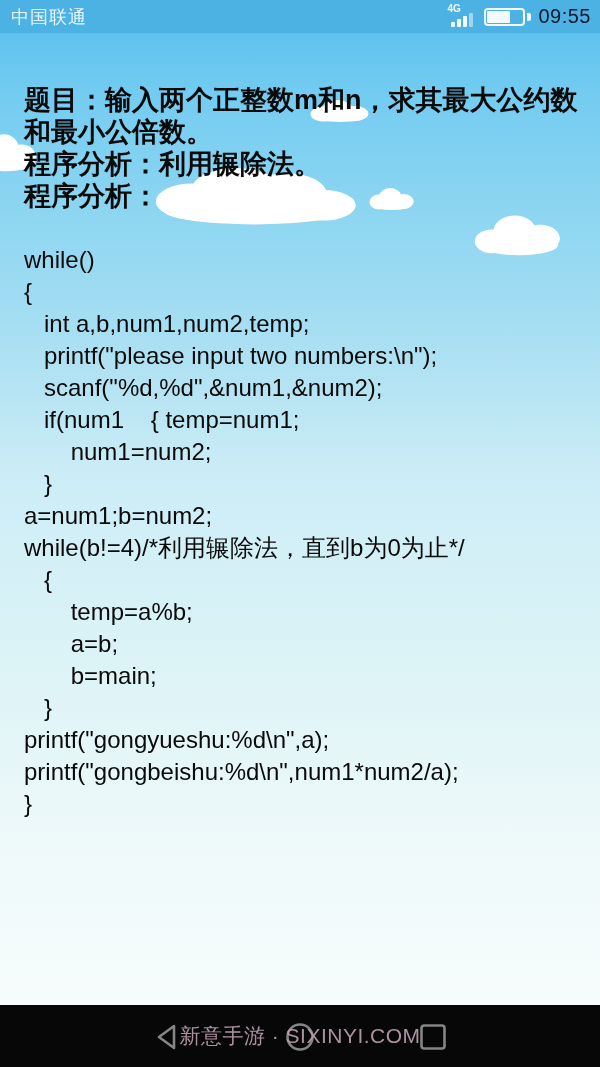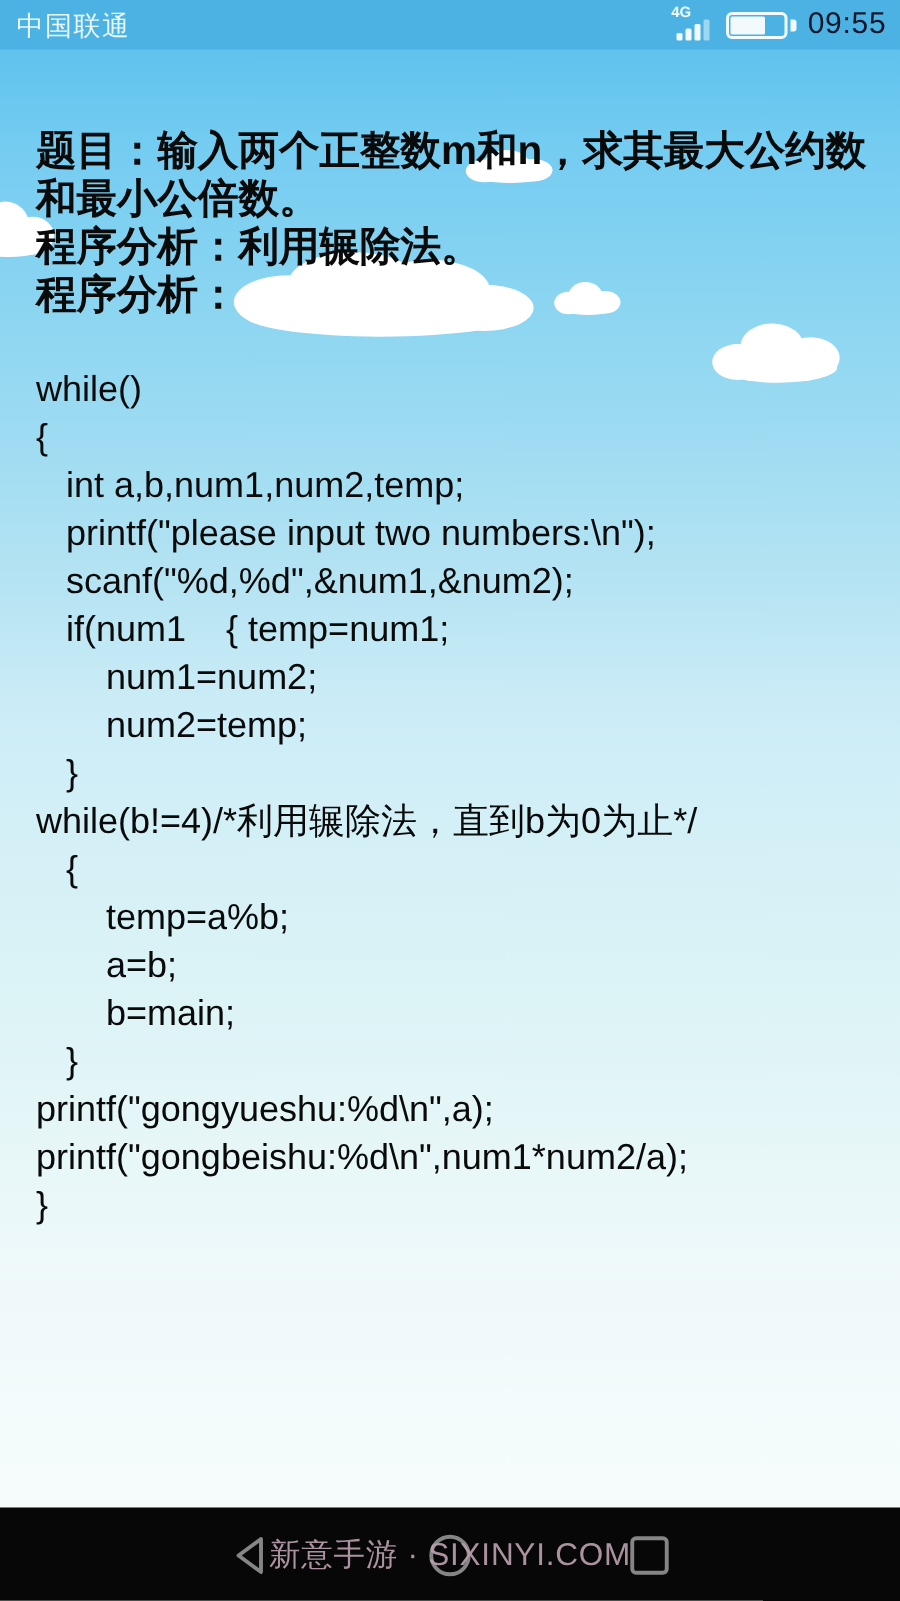--- a/index.html
+++ b/index.html
@@ -204,22 +204,22 @@
         <div class="title-line">程序分析：</div>
       </div>
     <div class="code-block">
         <div class="code-line">while()</div>
         <div class="code-line">{</div>
         <div class="code-line">   int a,b,num1,num2,temp;</div>
         <div class="code-line">   printf("please input two numbers:\n");</div>
         <div class="code-line">   scanf("%d,%d",&amp;num1,&amp;num2);</div>
         <div class="code-line">   if(num1    { temp=num1;</div>
         <div class="code-line">       num1=num2;</div>
-        <div class="code-line">       num2=temp;</div>
         <div class="code-line">   }</div>
+        <div class="code-line">a=num1;b=num2;</div>
         <div class="code-line">while(b!=4)/*利用辗除法，直到b为0为止*/</div>
         <div class="code-line">   {</div>
         <div class="code-line">       temp=a%b;</div>
         <div class="code-line">       a=b;</div>
         <div class="code-line">       b=main;</div>
         <div class="code-line">   }</div>
         <div class="code-line">printf("gongyueshu:%d\n",a);</div>
         <div class="code-line">printf("gongbeishu:%d\n",num1*num2/a);</div>
         <div class="code-line">}</div>
       </div>

